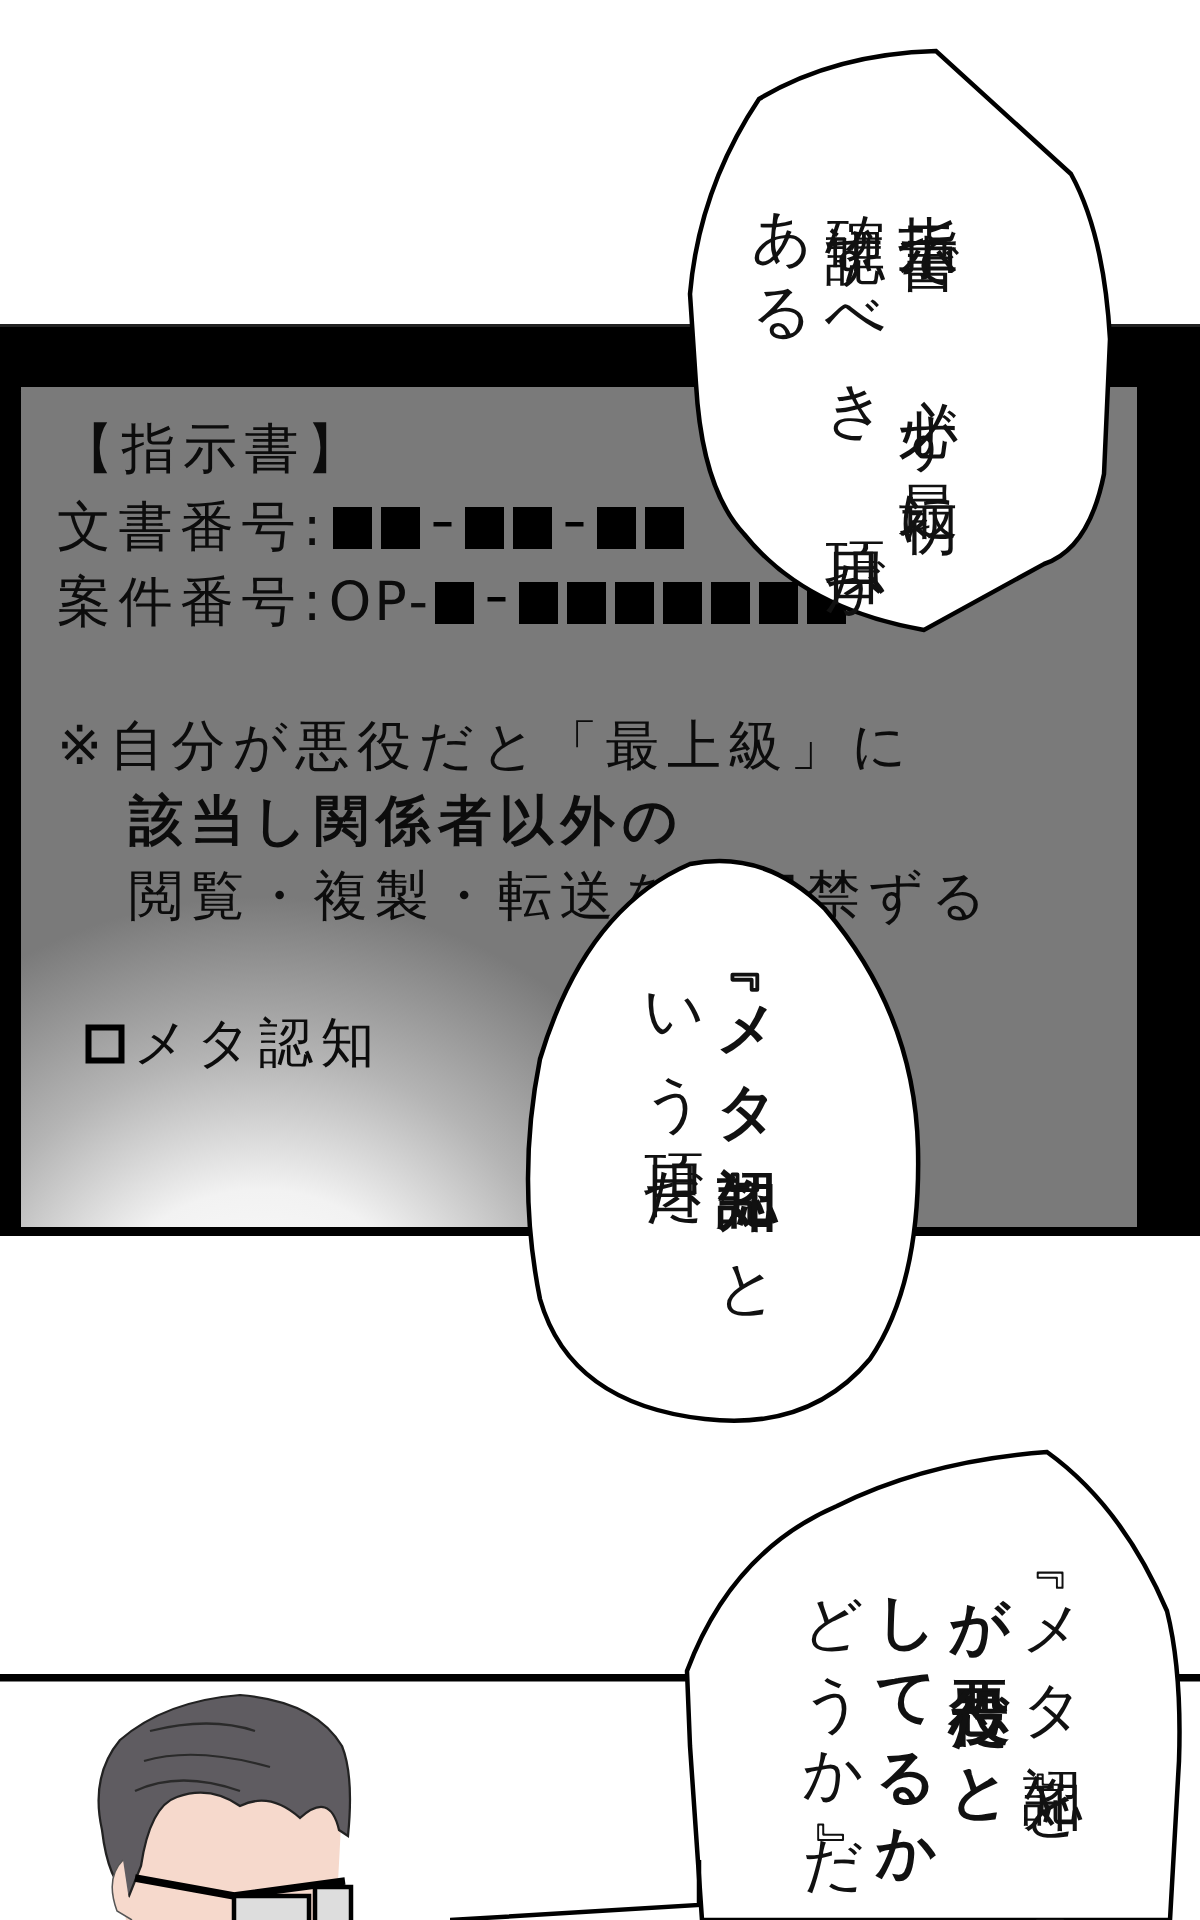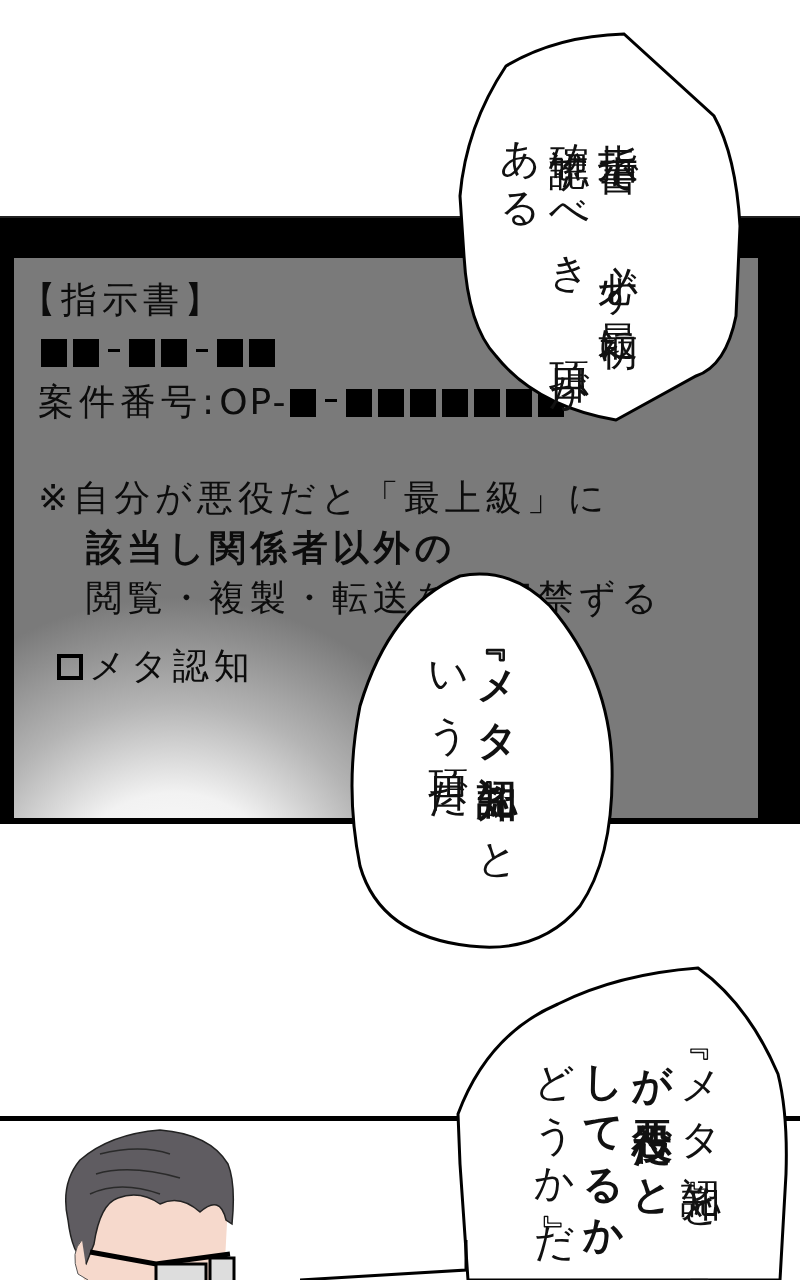--- a/index.html
+++ b/index.html
@@ -43,35 +43,35 @@
   
   .head-wrap { left: 60px; top: 1124px; width: 180px; height: 156px; }
 </style>
 </head>
 <body>
 
 <div class="abs panel1"></div>
 <div class="abs doc"></div>
 <div class="abs doc-bright"></div>
 
-<div class="abs doc-text" style="left:20px; top:282px;text-align:right;">【指示書】</div>
+<div class="abs doc-text" style="left:40px; top:282px;text-align:right;">【指示書】</div>
 
 <div class="abs doc-text" style="left:38px; top:334px;">
-  <span class="redact"></span><span class="redact"></span><span class="dash"></span><span class="redact"></span><span class="redact"></span><span class="dash"></span><span class="redact"></span><span class="redact"></span>
+  <span>文書番号:</span><span class="redact"></span><span class="redact"></span><span class="dash"></span><span class="redact"></span><span class="redact"></span><span class="dash"></span><span class="redact"></span><span class="redact"></span>
 </div>
 
 <div class="abs doc-text" style="left:38px; top:384px;">
   <span>案件番号:</span><span style="letter-spacing:2px">OP-</span><span class="redact"></span><span class="dash"></span><span class="redact"></span><span class="redact"></span><span class="redact"></span><span class="redact"></span><span class="redact"></span><span class="redact"></span><span class="redact"></span>
 </div>
 
 <div class="abs doc-text" style="left:38px; top:480px;">※自分が悪役だと「最上級」に</div>
 <div class="abs doc-text" style="left:86px; top:530px;font-weight:bold;">該当し関係者以外の</div>
 <div class="abs doc-text" style="left:86px; top:580px;">閲覧・複製・転送を一切禁ずる</div>
 
-<div class="abs doc-text" style="left:40px; top:648px;padding-left:17px;">
+<div class="abs doc-text" style="left:40px; top:678px;padding-left:17px;">
   <span class="checkbox"></span><span>メタ認知</span>
 </div>
 
 <div class="abs panel-line" style="left:0; top:818px; width:800px; height:5px;"></div>
 
 <svg class="abs" style="left:446px; top:26px;" width="300" height="400" viewBox="0 0 300 400">
   <path d="M60 40 Q110 10 178 8 L268 90 Q290 130 294 200 L290 290 Q280 340 250 350 L170 394 Q90 380 50 330 Q22 300 18 230 L14 170 Q20 100 60 40 Z" fill="#fff" stroke="#000" stroke-width="3"></path>
 </svg>
 <div class="abs vtext" style="left:496px; top:112px; height:300px;">
   <span>指示書で</span>

